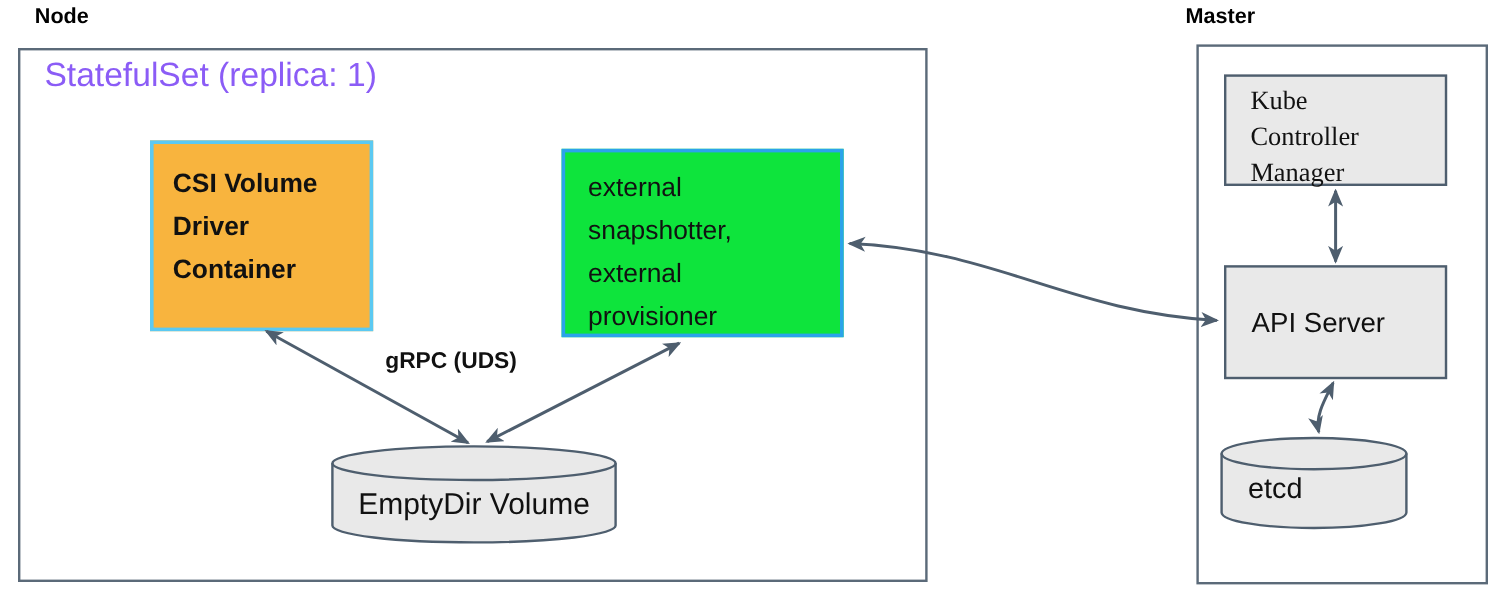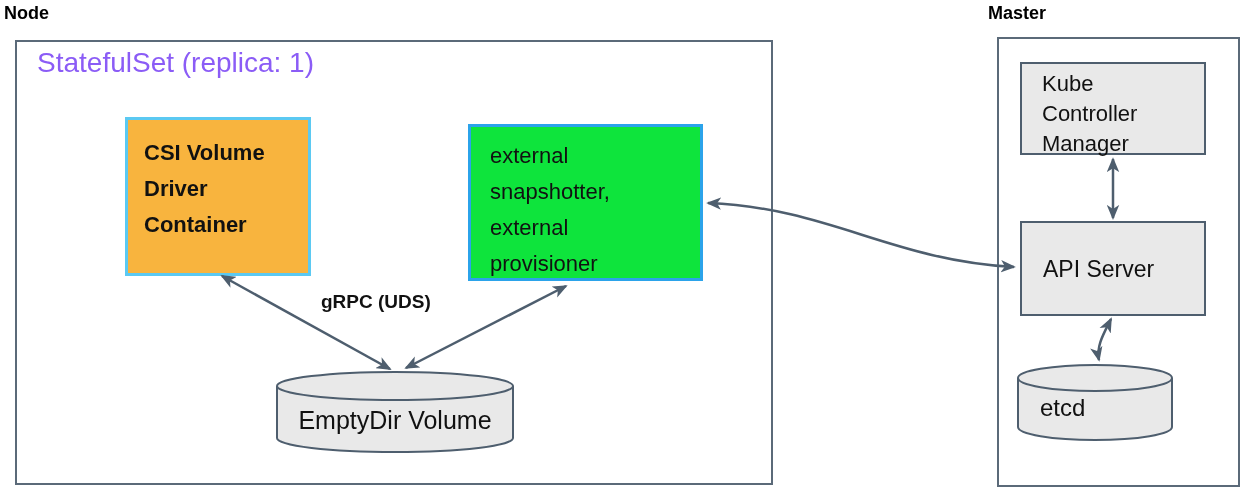--- a/index.html
+++ b/index.html
@@ -40,21 +40,21 @@
   }
   .component-box .line { white-space: nowrap; }
   .gray-box {
     border: 2px solid #4e5e6e;
     background: #e9e9e9;
     font-size: 22px;
     line-height: 30px;
   }
   .csi-box { padding: 15px 0 0 16px; font-weight: bold; }
   .ext-box { padding: 11px 0 0 19px; }
-  .kcm-box { padding: 5px 4px 0 20px; }
+  .kcm-box { padding: 5px 4px 0 20px; font-family: Liberation Serif, serif; }
   .api-box {
     display: flex;
     align-items: center;
     padding-left: 21px;
     font-size: 23px;
   }
   .grpc-label {
     font-size: 19px;
     font-weight: bold;
     white-space: nowrap;
@@ -89,21 +89,21 @@
     fill: none;
     stroke: #4e5e6e;
     stroke-width: 2;
   }
 </style>
 </head>
 <body>
 
 <div id="stage">
 
-  <div class="abs zone-label" style="left:4px; top:3px;text-align:center;">Node</div>
+  <div class="abs zone-label" style="left:29px; top:3px;text-align:center;">Node</div>
 
   <div class="abs zone-box" style="left:15px; top:40px; width:758px; height:445px;"></div>
 
   <div class="abs statefulset-title" style="left:25px; top:47px;">StatefulSet (replica: 1)</div>
 
   <div class="abs component-box csi-box" style="left: 125px; top: 117px; width: 186px; height: 159px; background-color: rgb(248, 180, 62); border-color: rgb(91, 201, 242);">
     <div class="line">CSI Volume</div>
     <div class="line">Driver</div>
     <div class="line">Container</div>
   </div>

